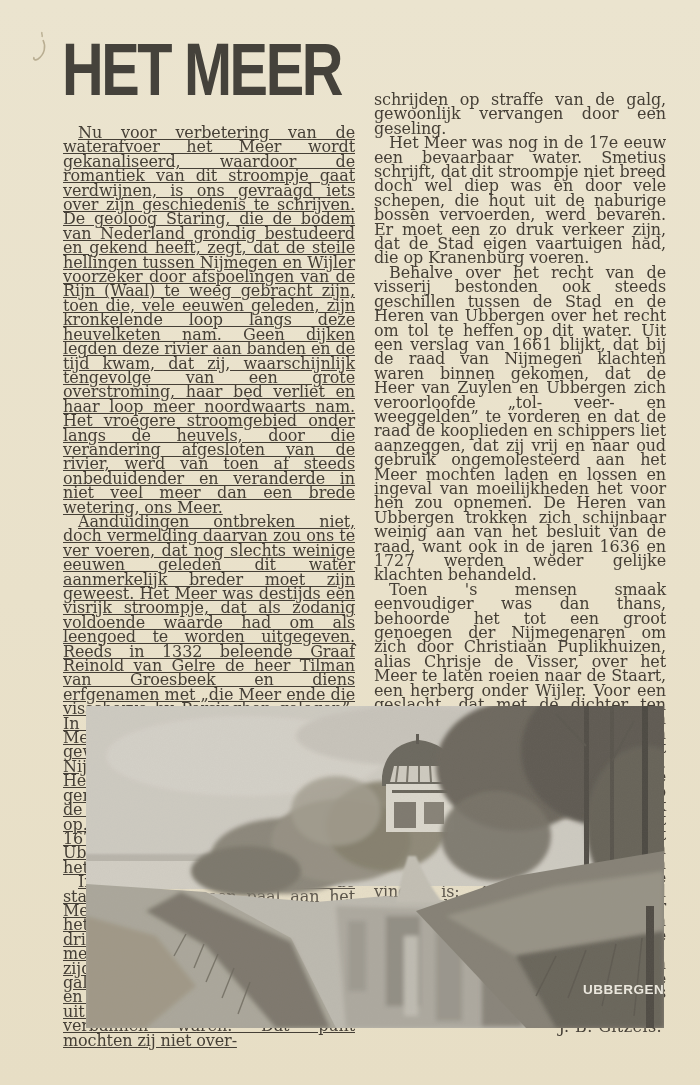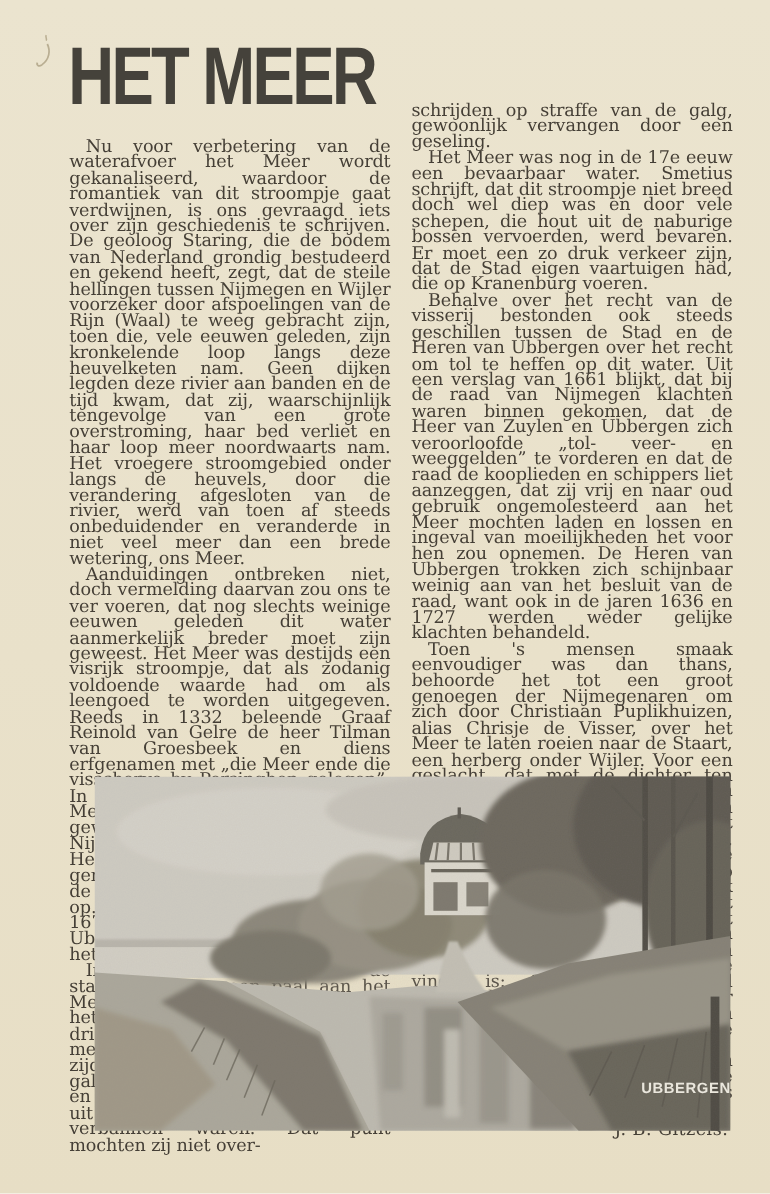--- a/index.html
+++ b/index.html
@@ -14,21 +14,21 @@
     font-family:"Liberation Sans", sans-serif; font-weight:bold;
     font-size:73px; line-height:66px; letter-spacing:-3px;
     color:#45423b; transform:scale(0.79,1.02); transform-origin:left top;
     white-space:nowrap;
   }
   .col {
     position:absolute; width:292px; color:#453f36;
     font-size:16px; line-height:14.4px; text-align:justify;
     letter-spacing:-0.12px;
   }
-  .col-left  { left:63px;  top:126px; }
+  .col-left  { left:63px;  top:126px;text-decoration:underline; }
   .col-right { left:374px; top:93px;  }
   .col p { margin:0; text-indent:15px; }
   .col p.noindent { text-indent:0; }
   .byline { text-align:right; margin-top:5px; padding-right:4px; letter-spacing:0.4px; }
   .photo { position:absolute; left:86px; top:706px; width:578px; height:412px; }
   .photo svg { display:block; }
   .penmark { position:absolute; left:26px; top:30px; }
 </style>
 </head>
 <body>

